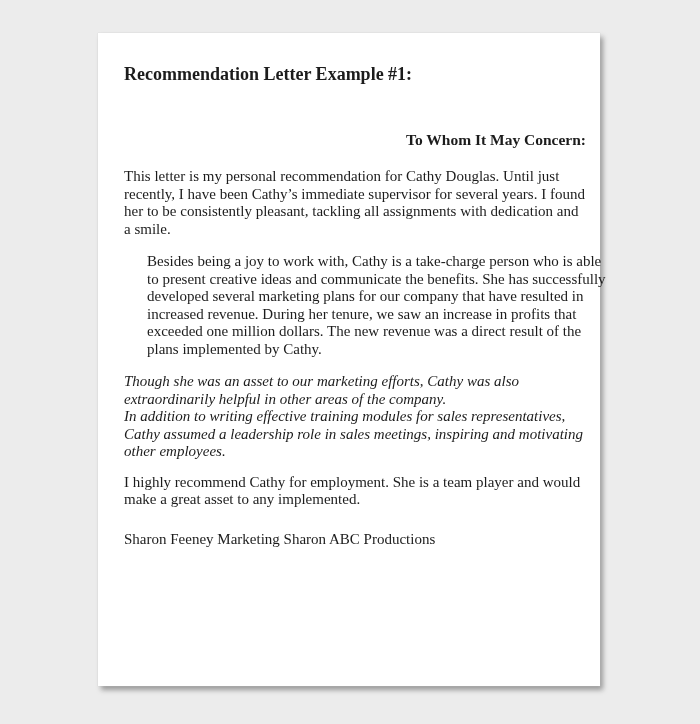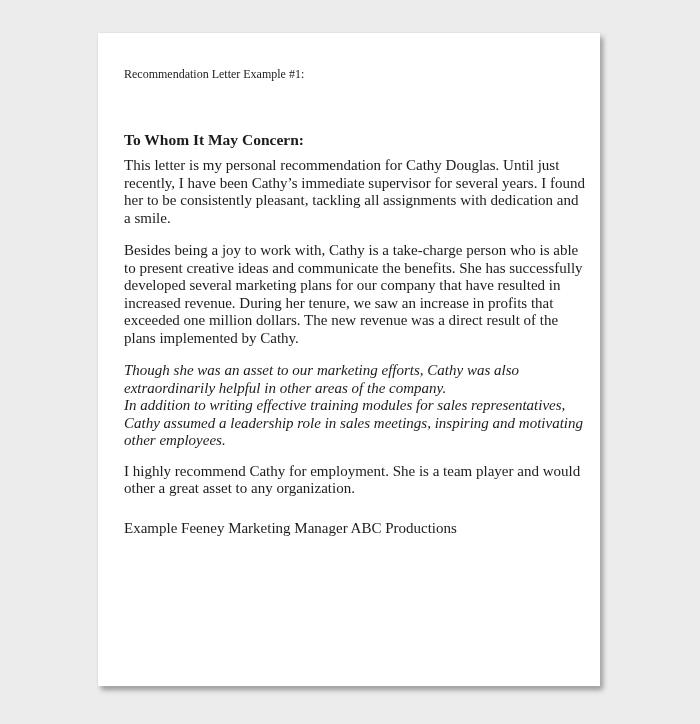--- a/index.html
+++ b/index.html
@@ -33,30 +33,31 @@
   .sheet * {
     margin: 0;
     padding: 0;
     font-size: 15px;
     line-height: 17.5px;
     color: #1c1c1c;
     white-space: pre;
     font-weight: normal;
   }
   .letter-title {
-    font-size: 12px;
-    font-weight: normal;
+    font-size: 18px;
+    font-weight: bold;
   }
   .salutation {
     margin-top: 47px;
     font-size: 15.5px;
     font-weight: bold;
+    text-align: right;
   }
-  .para-1 { margin-top: 9px; }
-  .para-2 { margin-top: 15px; }
+  .para-1 { margin-top: 20px; }
+  .para-2 { margin-top: 15px; margin-left: 23px; }
   .para-3 { margin-top: 15px; font-style: italic; }
   .para-4 { margin-top: 13px; }
   .closing { margin-top: 10px; }
   .signature { margin-top: 22px; }
 </style>
 </head>
 <body>
 
 <div class="stage">
   <div class="sheet">
@@ -71,16 +72,16 @@
 developed several marketing plans for our company that have resulted in
 increased revenue. During her tenure, we saw an increase in profits that
 exceeded one million dollars. The new revenue was a direct result of the
 plans implemented by Cathy.</p>
     <p class="para-3">Though she was an asset to our marketing efforts, Cathy was also
 extraordinarily helpful in other areas of the company.
 In addition to writing effective training modules for sales representatives,
 Cathy assumed a leadership role in sales meetings, inspiring and motivating
 other employees.</p>
     <p class="para-4">I highly recommend Cathy for employment. She is a team player and would
-other a great asset to any organization.</p>
-    <p class="signature">Example Feeney Marketing Manager ABC Productions</p>
+make a great asset to any implemented.</p>
+    <p class="signature">Sharon Feeney Marketing Sharon ABC Productions</p>
   </div>
 </div>
 
 </body></html>

